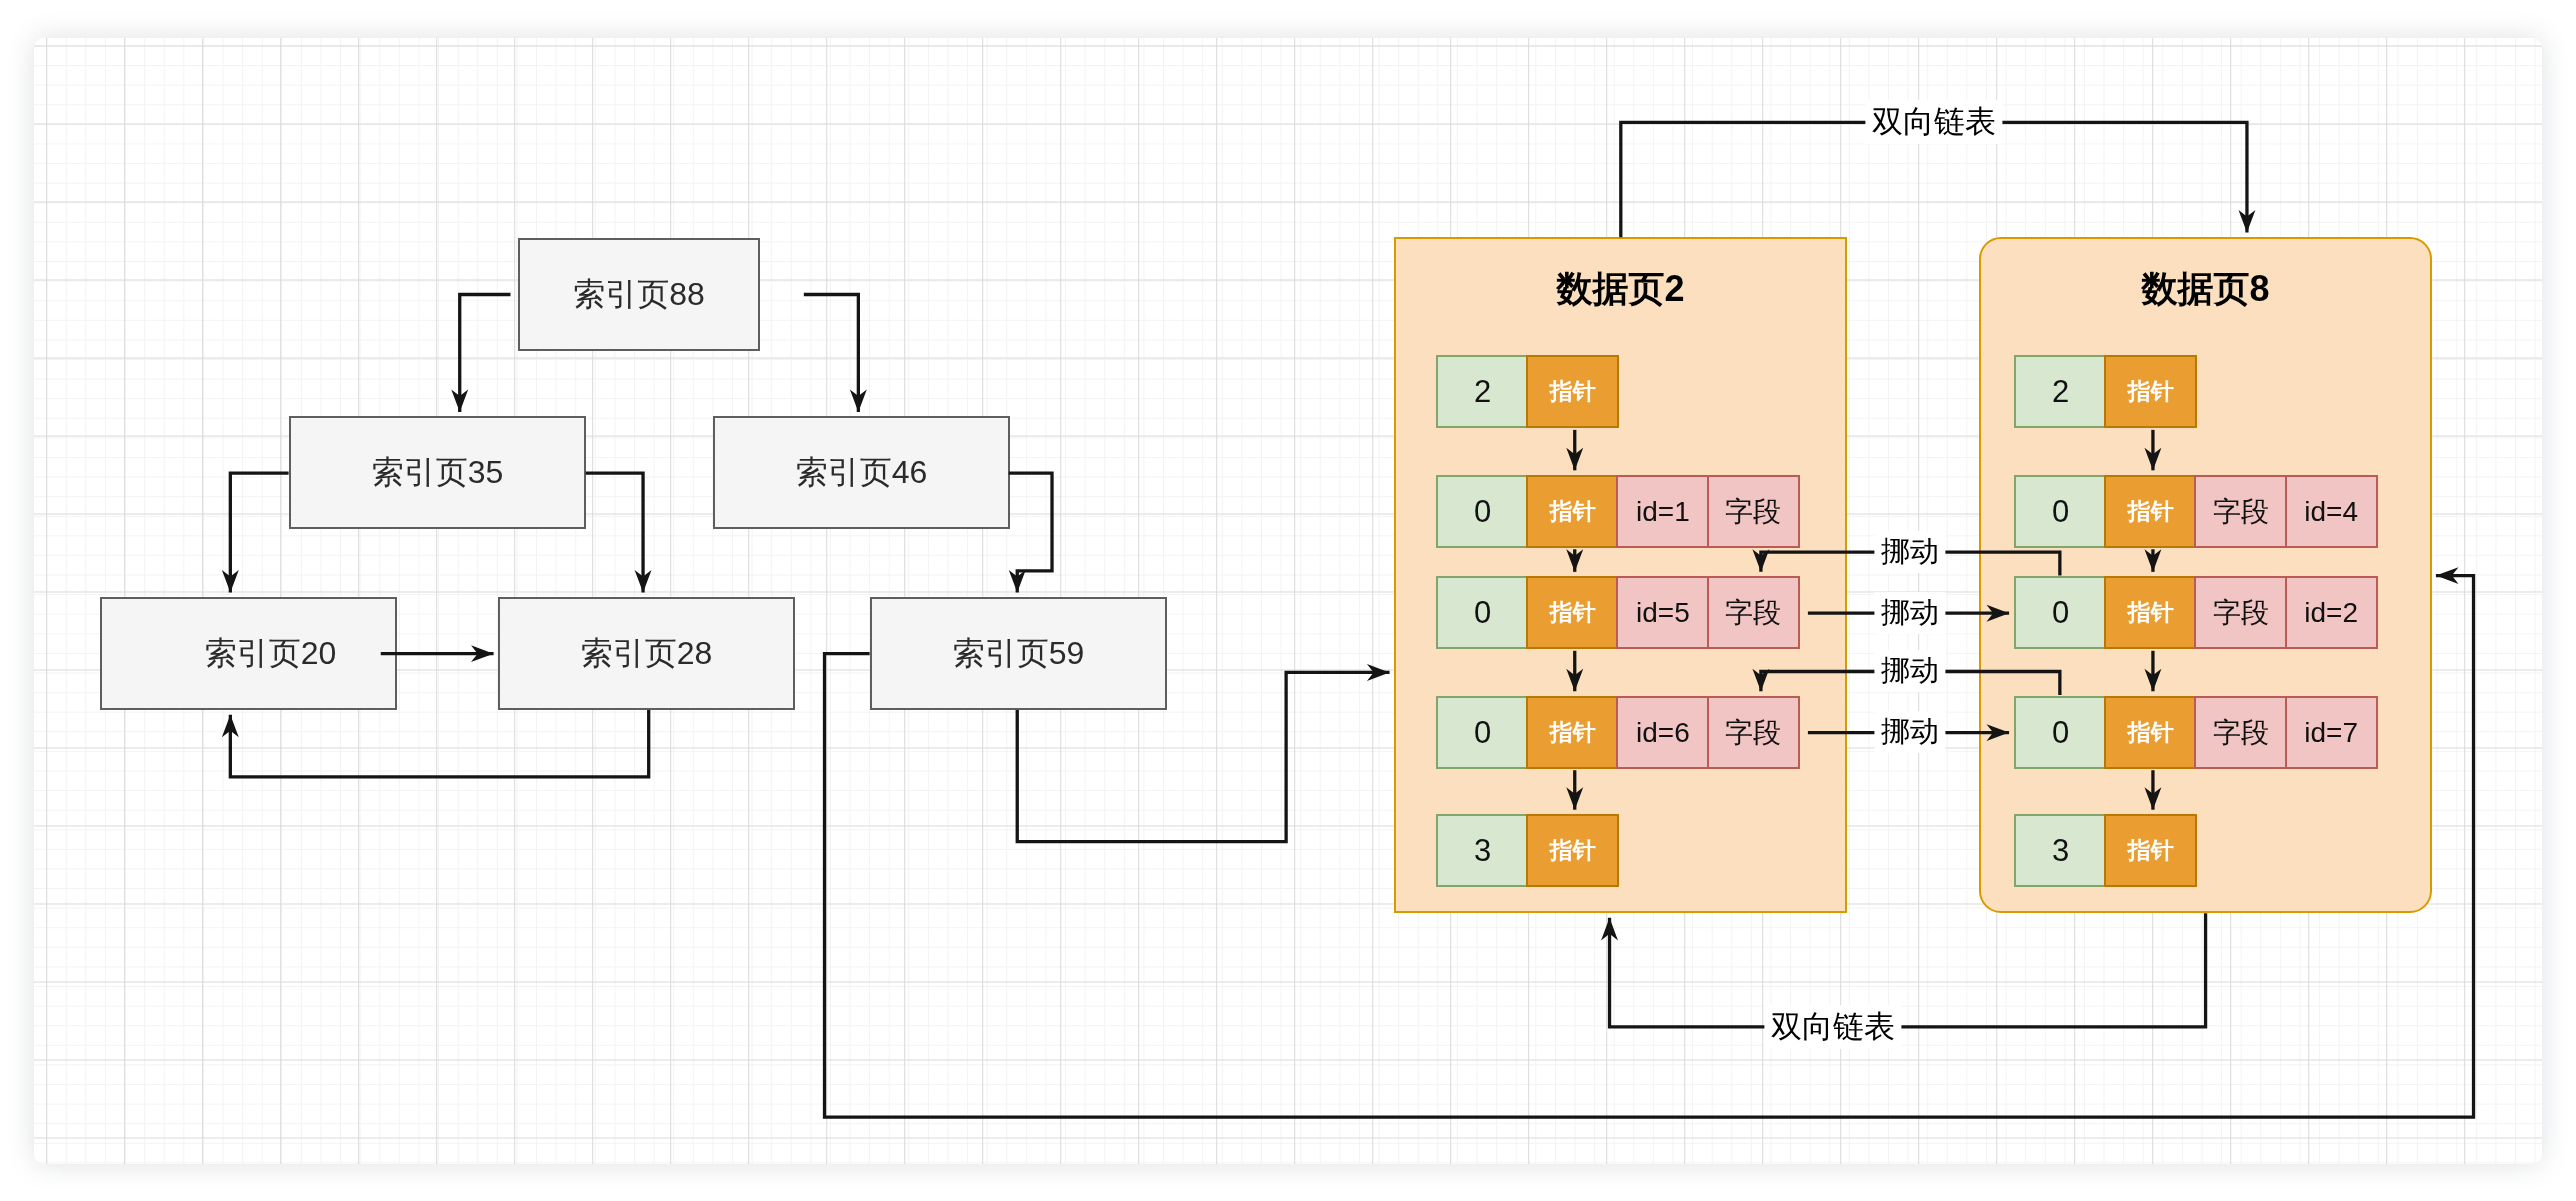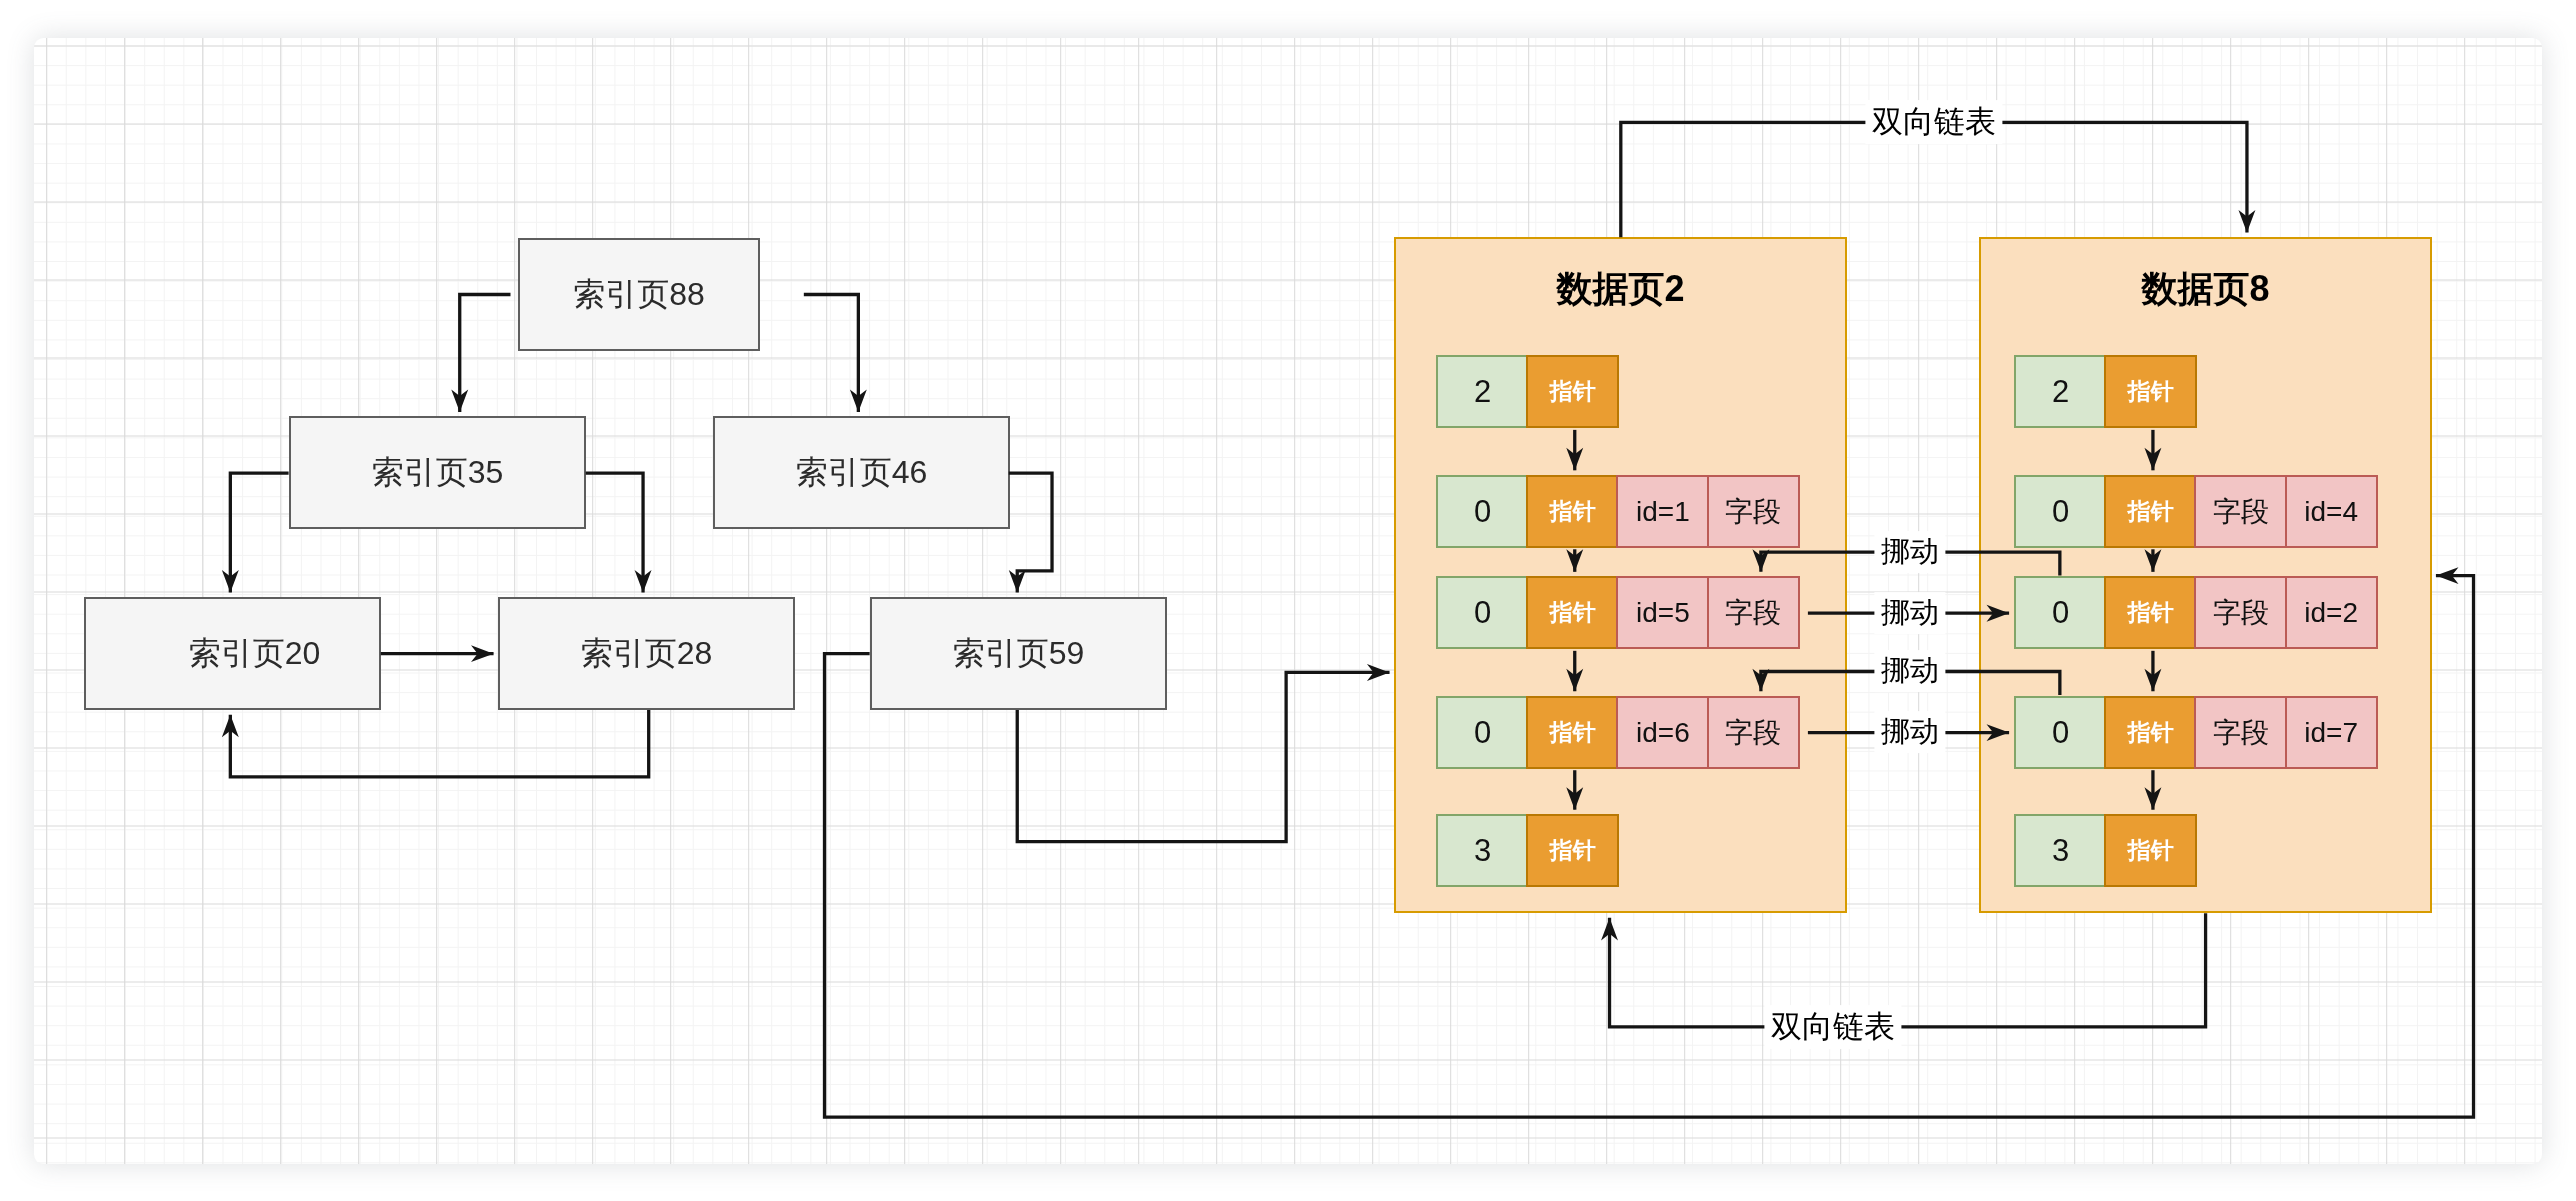--- a/index.html
+++ b/index.html
@@ -63,35 +63,35 @@
 
   <div class="inode" style="left:518px;top:238px;width:242px;">
       <span>索引页88</span>
     </div>
   <div class="inode" style="left:289px;top:416px;">
       <span>索引页35</span>
     </div>
   <div class="inode" style="left:713px;top:416px;">
       <span>索引页46</span>
     </div>
-  <div class="inode" style="left:84px;top:597px;padding-left:44px;">
+  <div class="inode" style="left:100px;top:597px;padding-left:44px;">
       <span>索引页20</span>
     </div>
   <div class="inode" style="left:498px;top:597px;">
       <span>索引页28</span>
     </div>
   <div class="inode" style="left:870px;top:597px;">
       <span>索引页59</span>
     </div>
 
   <div class="dpage" style="left:1394px;top:237px;">
     <div class="ptitle">数据页2</div>
   </div>
 
-  <div class="dpage" style="left:1979px;top:237px;">
+  <div class="dpage" style="left:1979px;top:237px;border-radius:22px;">
     <div class="ptitle">数据页8</div>
   </div>
 
   <div class="rrow" style="left:1436px;top:355px;">
     <div class="cell c-count">2</div>
     <div class="cell c-ptr">指针</div>
   </div>
   <div class="rrow" style="left:1436px;top:475px;">
     <div class="cell c-count">0</div>
     <div class="cell c-ptr">指针</div>

